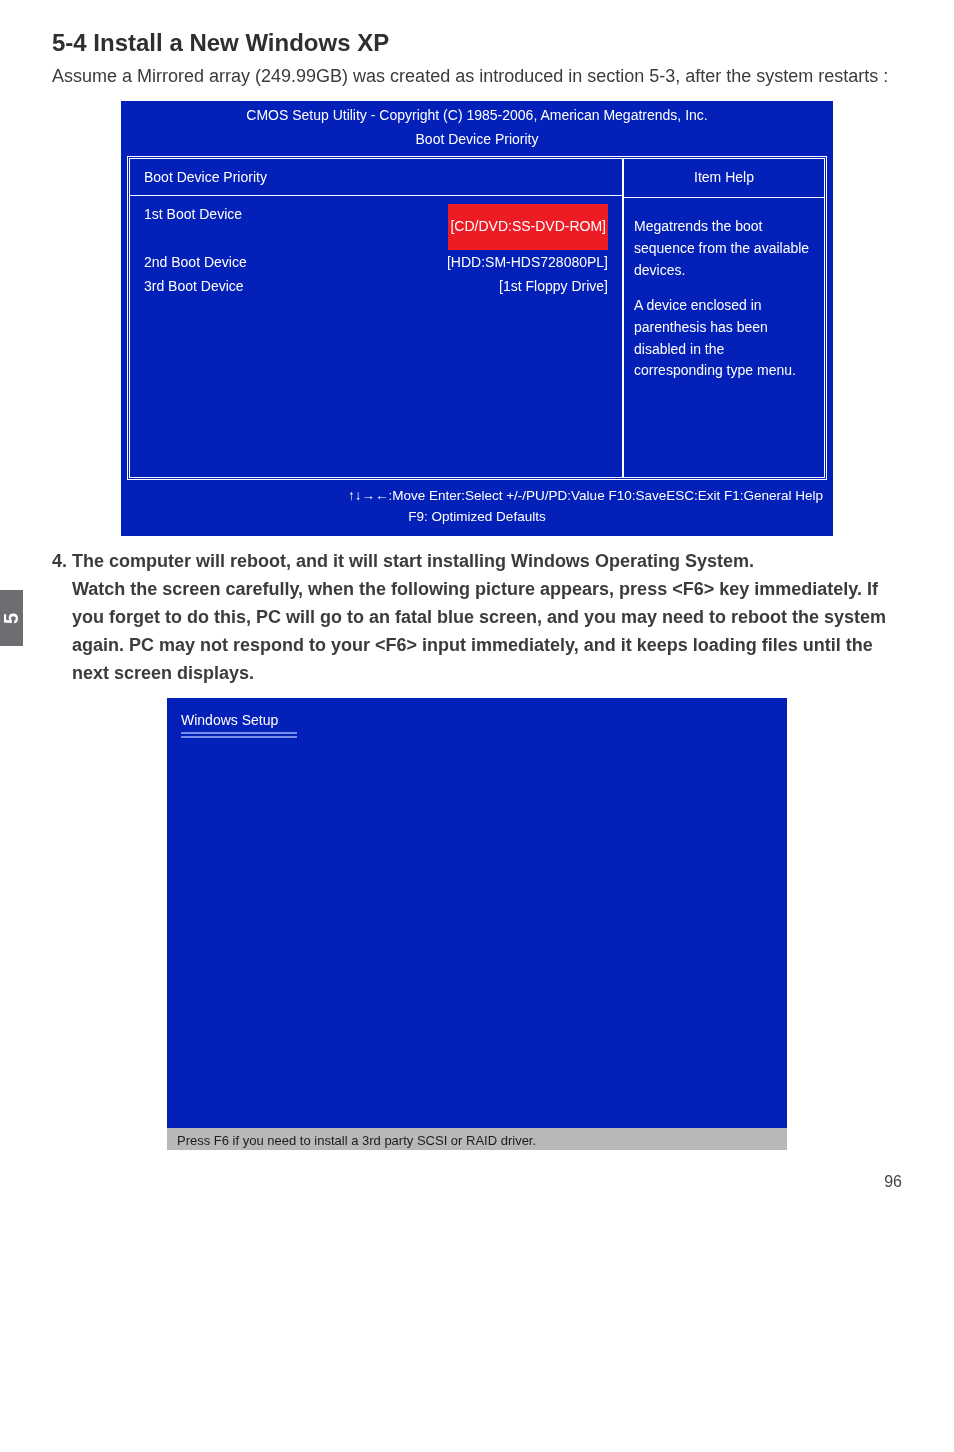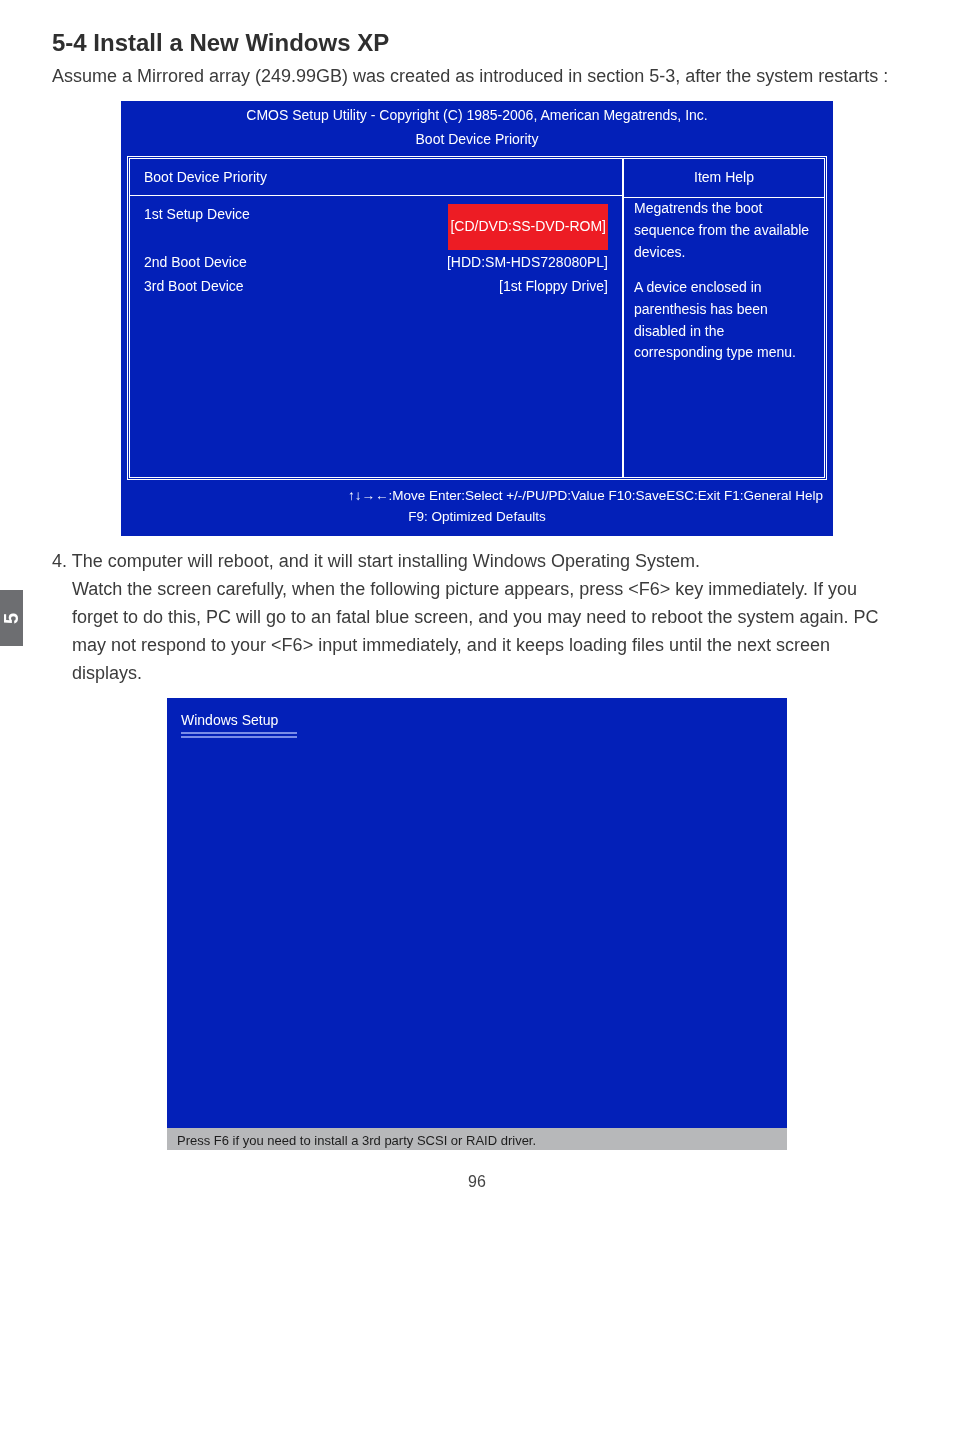--- a/index.html
+++ b/index.html
@@ -79,21 +79,21 @@
   .bios-val.sel { background: #ed1c24; padding: 12px 2px; }
   .bios-right {
     width: 200px;
     padding: 8px 10px;
     font-size: 14px;
   }
   .bios-right-header {
     text-align: center;
     padding-bottom: 8px;
     border-bottom: 1px solid #fff;
-    margin-bottom: 0;
+    margin-bottom: 18px;
     margin-left: -10px; margin-right: -10px;
   }
   .bios-sep-row {
     height: 0;
     border-top: 1px solid #fff;
     margin: 0 -14px 8px -14px;
   }
   .bios-footer {
     padding: 6px 10px 8px 10px;
     font-size: 13.5px;
@@ -142,28 +142,29 @@
     height: 22px;
     background: #b7b8ba;
     color: #1d1d1d;
     font-size: 13px;
     padding: 3px 10px;
   }
 
   .indented-para {
     margin-left: 20px;
     text-indent: -20px;
+    font-weight: bold;
   }
   .indented-para.continue {
     margin-left: 20px;
     text-indent: 0;
   }
 
   .page-num {
-    text-align: center;
+    text-align: right;
     font-size: 16px;
     color: #444;
     margin-top: 20px;
   }
 </style>
 </head>
 <body>
 
 <div class="side-tab">
     <span>5</span>
@@ -174,21 +175,21 @@
   <p class="body-text">Assume a Mirrored array (249.99GB) was created as introduced in section 5-3, after the system restarts :</p>
 
   <div class="bios-wrap">
     <div class="bios-title">CMOS Setup Utility - Copyright (C) 1985-2006, American Megatrends, Inc.</div>
     <div class="bios-subtitle">Boot Device Priority</div>
     <div class="bios-frame">
       <div class="bios-left">
         <div class="bios-left-header">Boot Device Priority</div>
         <div class="bios-sep-row"></div>
         <div class="bios-row">
-          <span class="bios-label">1st Setup Device</span>
+          <span class="bios-label">1st Boot Device</span>
           <span class="bios-val sel">[CD/DVD:SS-DVD-ROM]</span>
         </div>
         <div class="bios-row">
           <span class="bios-label">2nd Boot Device</span>
           <span class="bios-val">[HDD:SM-HDS728080PL]</span>
         </div>
         <div class="bios-row">
           <span class="bios-label">3rd Boot Device</span>
           <span class="bios-val">[1st Floppy Drive]</span>
         </div>

